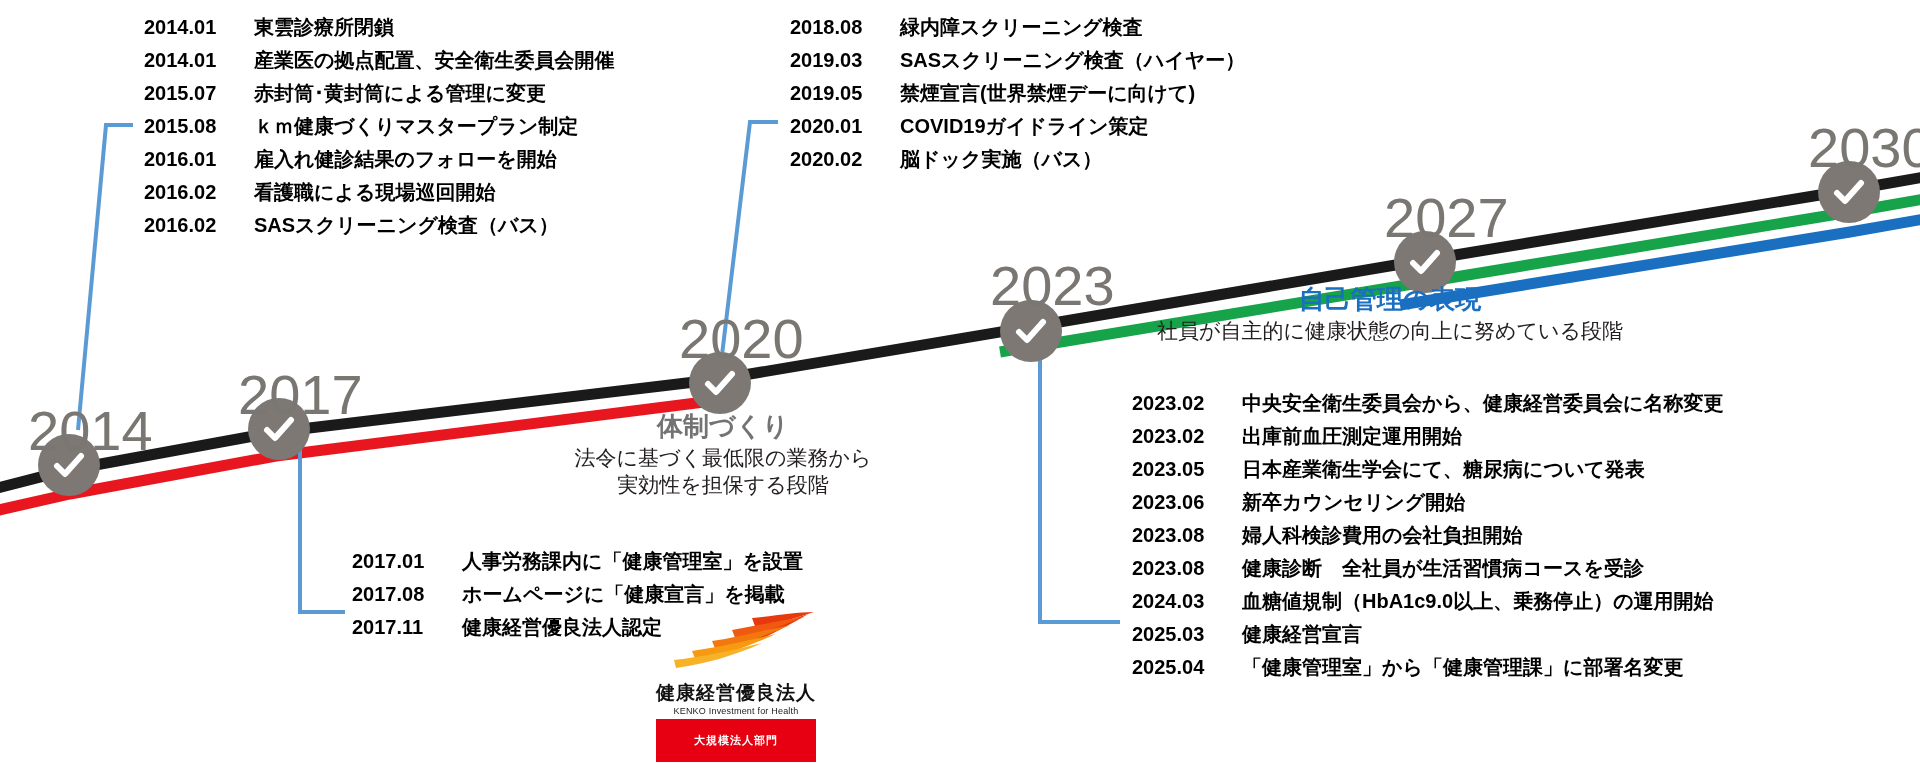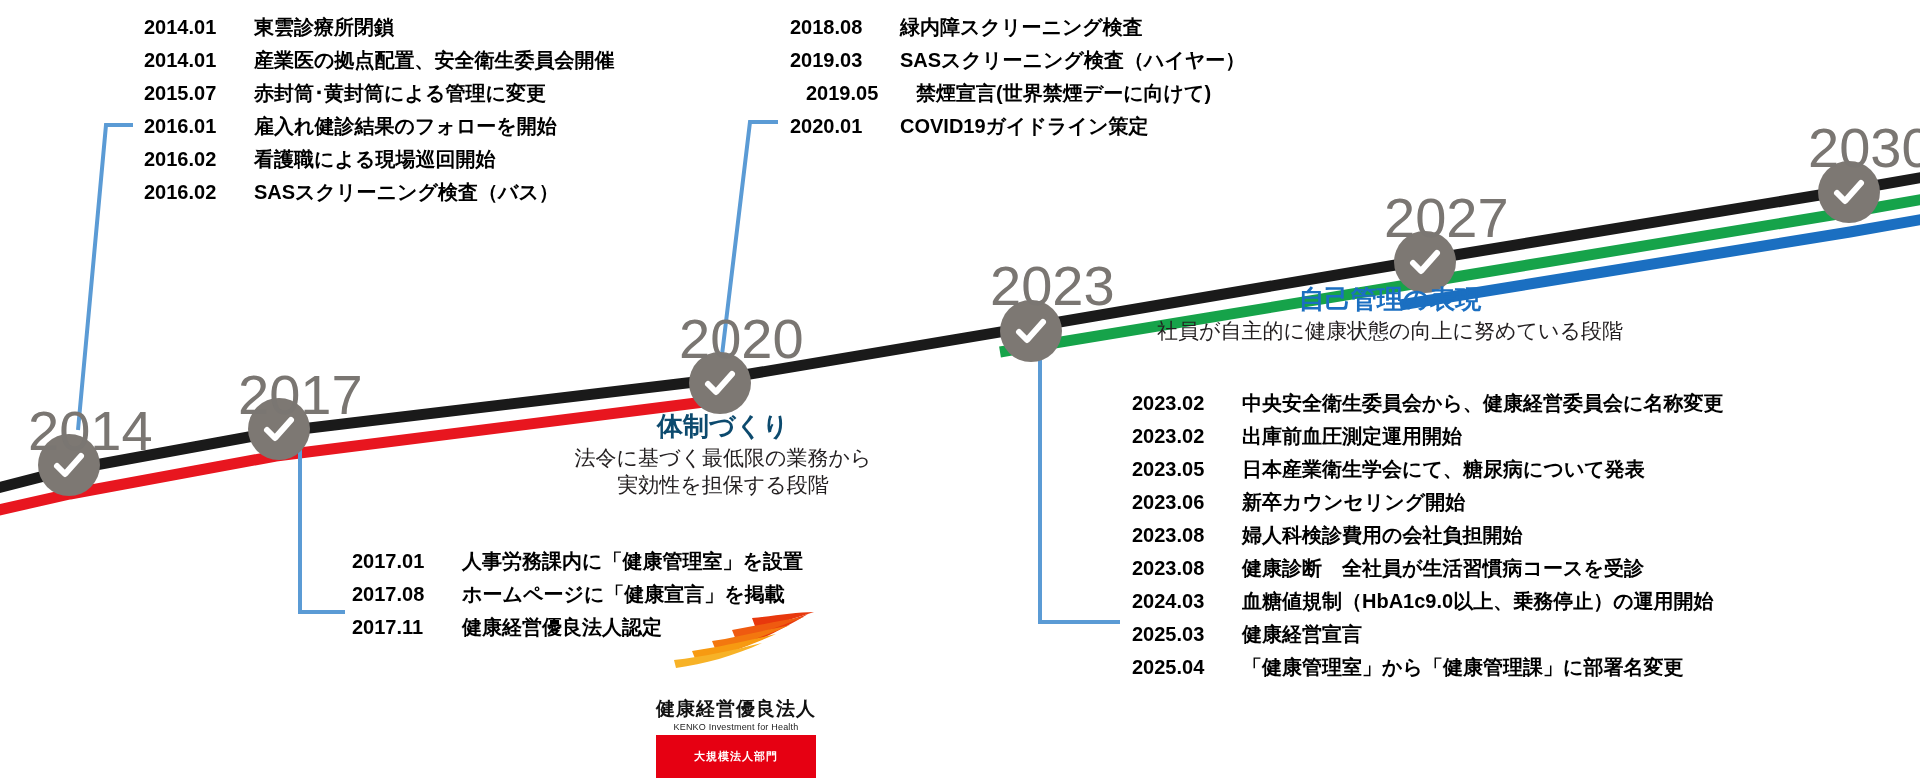--- a/index.html
+++ b/index.html
@@ -40,40 +40,40 @@
   .stage-block{position:absolute;text-align:center;}
   .stage-title{
     font-size:26px;font-weight:bold;line-height:1.15;white-space:nowrap;
     font-family:"Liberation Sans","DejaVu Sans",sans-serif;
   }
   .stage-desc{
     font-size:21px;color:#231f20;line-height:1.28;margin-top:3px;
     font-family:"Liberation Sans","DejaVu Sans",sans-serif;
     white-space:pre-line;
   }
-  .c-red{color:#0c4a6e;}
+  .c-red{color:#737373;}
   .c-green{color:#16a34a;}
   .c-blue{color:#1b6fc1;}
 
   
   .evlist{position:absolute;}
   .evrow{
     display:flex;align-items:baseline;
     font-size:20px;font-weight:bold;color:#000;
     white-space:nowrap;
     font-family:"Liberation Sans","DejaVu Sans",sans-serif;
   }
   .evdate{min-width:96px;letter-spacing:0px;}
   .evtext{margin-left:14px;}
 
   
   #logo{position:absolute;left:656px;top:612px;width:160px;}
   .logo-name{
     text-align:center;font-size:19px;font-weight:bold;color:#111;
-    letter-spacing:1px;margin-top:18px;
+    letter-spacing:1px;margin-top:2px;
     font-family:"Liberation Sans","DejaVu Sans",sans-serif;
   }
   .logo-sub{
     text-align:center;font-size:9px;color:#222;letter-spacing:.2px;
     font-family:"Liberation Sans","DejaVu Sans",sans-serif;
   }
   .logo-badge{
     margin-top:3px;background:#e60012;color:#fff;text-align:center;
     font-size:11px;font-weight:bold;padding:14px 0;letter-spacing:1px;
     font-family:"Liberation Sans","DejaVu Sans",sans-serif;
@@ -160,20 +160,24 @@
       </div>
       <div class="evrow" style="height: 33px;">
         <span class="evdate">2014.01</span>
         <span class="evtext">産業医の拠点配置、安全衛生委員会開催</span>
       </div>
       <div class="evrow" style="height: 33px;">
         <span class="evdate">2015.07</span>
         <span class="evtext">赤封筒･黄封筒による管理に変更</span>
       </div>
       <div class="evrow" style="height: 33px;">
+        <span class="evdate">2015.08</span>
+        <span class="evtext">ｋｍ健康づくりマスタープラン制定</span>
+      </div>
+      <div class="evrow" style="height: 33px;">
         <span class="evdate">2016.01</span>
         <span class="evtext">雇入れ健診結果のフォローを開始</span>
       </div>
       <div class="evrow" style="height: 33px;">
         <span class="evdate">2016.02</span>
         <span class="evtext">看護職による現場巡回開始</span>
       </div>
       <div class="evrow" style="height: 33px;">
         <span class="evdate">2016.02</span>
         <span class="evtext">SASスクリーニング検査（バス）</span>
@@ -182,27 +186,31 @@
 
   <div class="evlist" id="evlist-1" style="left:790px;top:14px;">
       <div class="evrow" style="height: 33px;">
         <span class="evdate">2018.08</span>
         <span class="evtext">緑内障スクリーニング検査</span>
       </div>
       <div class="evrow" style="height: 33px;">
         <span class="evdate">2019.03</span>
         <span class="evtext">SASスクリーニング検査（ハイヤー）</span>
       </div>
-      <div class="evrow" style="height: 33px; margin-left: 16px;">
+      <div class="evrow" style="height: 33px;">
         <span class="evdate">2019.05</span>
         <span class="evtext">禁煙宣言(世界禁煙デーに向けて)</span>
       </div>
       <div class="evrow" style="height: 33px;">
         <span class="evdate">2020.01</span>
         <span class="evtext">COVID19ガイドライン策定</span>
+      </div>
+      <div class="evrow" style="height: 33px;">
+        <span class="evdate">2020.02</span>
+        <span class="evtext">脳ドック実施（バス）</span>
       </div>
     </div>
 
   <div class="evlist" id="evlist-2" style="left:352px;top:548px;">
       <div class="evrow" style="height: 33px;">
         <span class="evdate">2017.01</span>
         <span class="evtext">人事労務課内に「健康管理室」を設置</span>
       </div>
       <div class="evrow" style="height: 33px;">
         <span class="evdate">2017.08</span>

